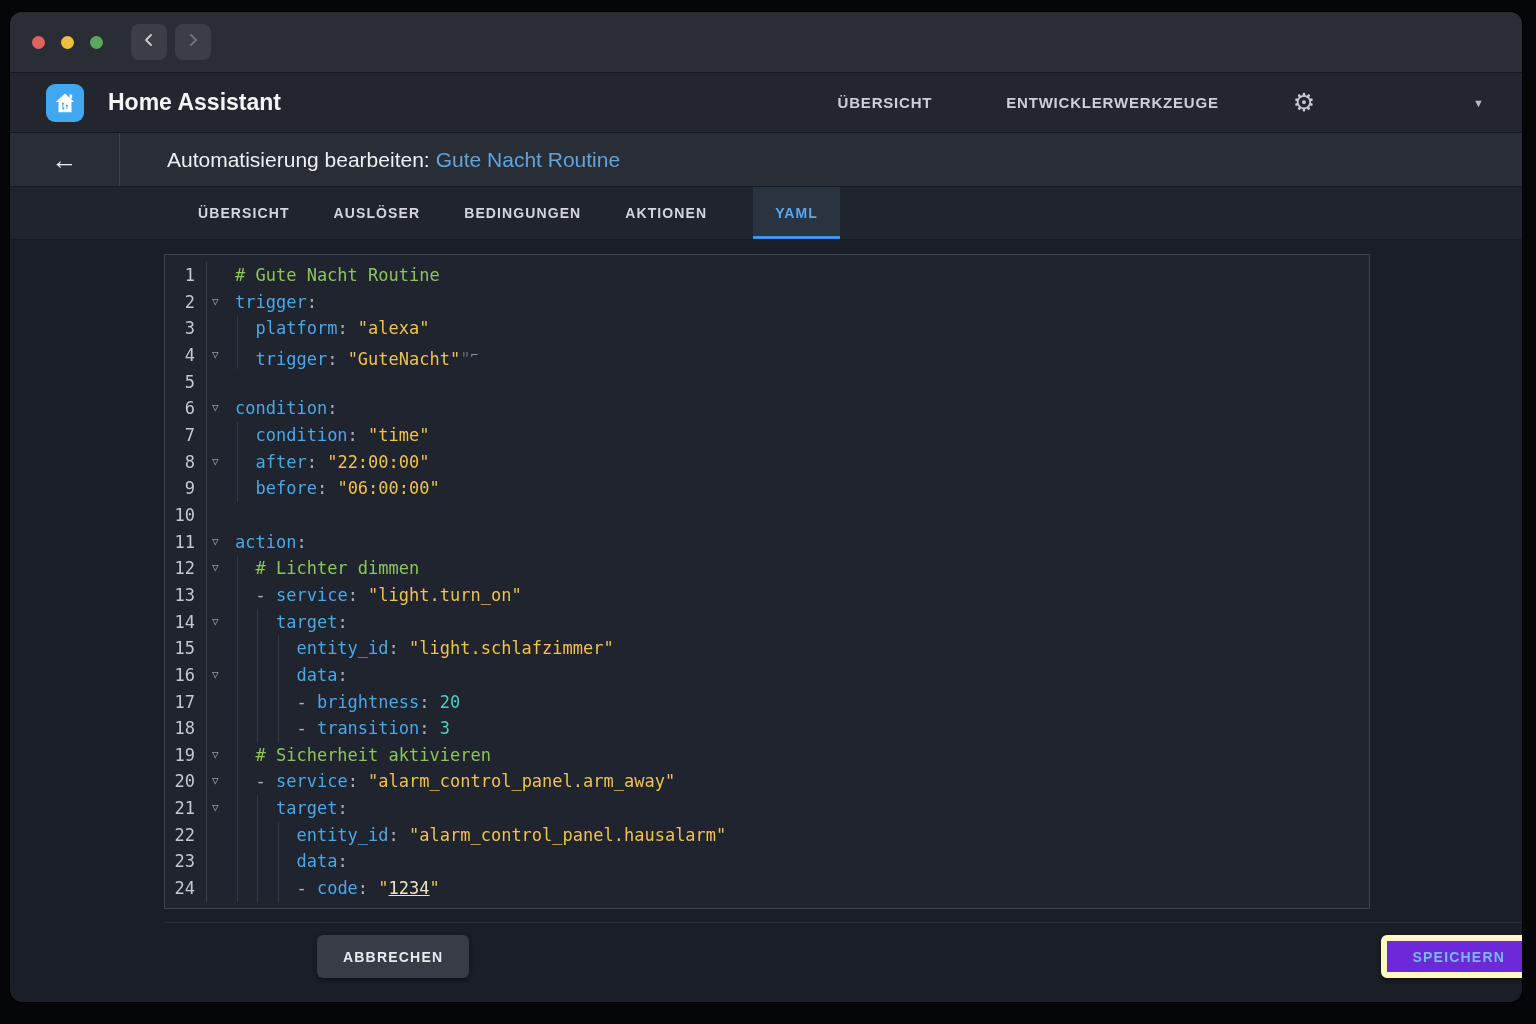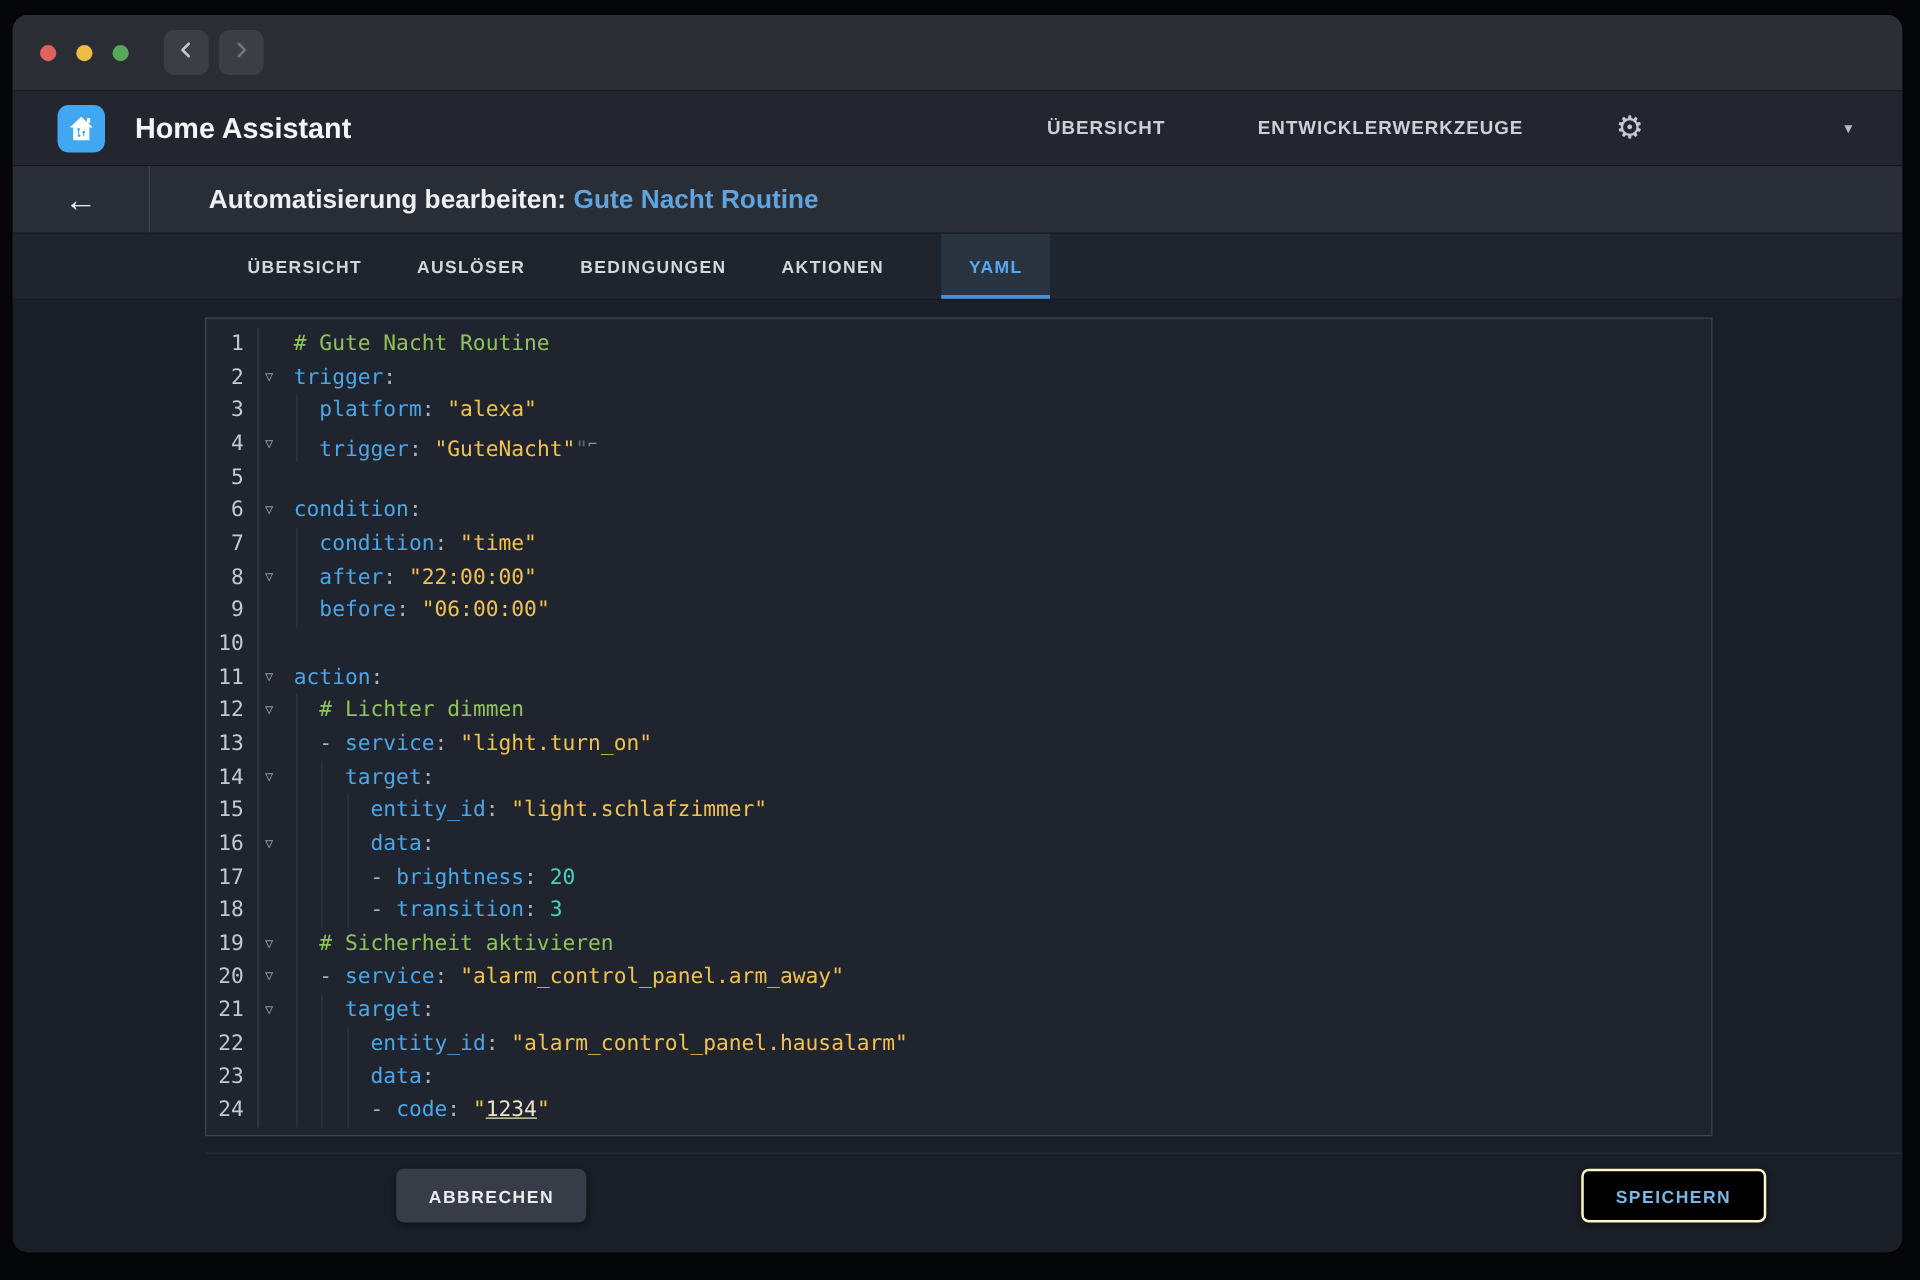--- a/index.html
+++ b/index.html
@@ -37,21 +37,21 @@
   .nav-link.second { margin-right:74px; }
   .gear { font-size:25px; color:#c5cad0; margin-right:158px; cursor:pointer; line-height:1; }
   .caret { font-size:11px; color:#b5bac1; cursor:pointer; }
 
   
   .page-header { height:54px; background:#282d36; display:flex; align-items:center;
                  border-bottom:1px solid #171a21; }
   .back-cell { width:110px; align-self:stretch; display:flex; align-items:center;
                justify-content:center; border-right:1px solid #3a414c; cursor:pointer; }
   .back-arrow { font-size:26px; color:#e8ebee; line-height:1; }
-  .page-title { margin-left:47px; font-size:21px; color:#edeff2; font-weight:700; }
+  .page-title { margin-left:47px; font-size:21px; color:#edeff2; font-weight:400; }
   .page-title .highlight { color:var(--title-highlight); margin-left:6px; }
 
   
   .tab-bar { height:53px; background:#20252d; display:flex; align-items:stretch;
              padding-left:166px; border-bottom:1px solid #161a21; }
   .tab { display:flex; align-items:center; padding:3px 22px 0 22px; font-size:14px;
          font-weight:700; letter-spacing:1.1px; color:#d3d7dc;
          border-bottom:3px solid transparent; cursor:pointer; }
   .tab.active { background:#2a3340; color:var(--tab-active); border-bottom-color:#3f95e4;margin-left:24px; }
 
@@ -71,25 +71,25 @@
   .tk-punct   { color:var(--syn-punct); }
   .tk-str     { color:var(--syn-str); }
   .tk-strpale { color:var(--syn-str-pale);text-decoration:underline; }
   .tk-num     { color:var(--syn-num); }
   .tk-comment { color:var(--syn-comment); }
   .tk-ghost   { color:#5c6575; }
   .tk-ghost2  { color:#8a93a0; font-size:12px; vertical-align:6px; }
 
   
   .footer-divider { margin-top:13px; border-top:1px solid #272d38; }
-  .footer { width:1096px; margin:12px 0 0 153px; display:flex; justify-content:space-between;gap:20px; }
+  .footer { width:1220px; margin:12px 0 0 153px; display:flex; justify-content:space-between;gap:20px; }
   .btn { height:43px; border-radius:6px; font-size:14px; font-weight:700; letter-spacing:1.2px;
          display:flex; align-items:center; padding:0 26px; cursor:pointer; border:none; }
   .btn-cancel { background:#373c47; color:#e9ebef; box-shadow:0 2px 5px rgba(0,0,0,.4); }
-  .btn-save { background:#000000; color:var(--save-text); border:2px solid #fef9c3;
+  .btn-save { background:#6d28d9; color:var(--save-text); border:6px solid #fef9c3;
               box-shadow:0 2px 5px rgba(0,0,0,.4); }
 </style>
 </head>
 <body>
 
 <div class="window">
 
   <div class="chrome">
     <div class="lights">
       <span class="light red"></span>

